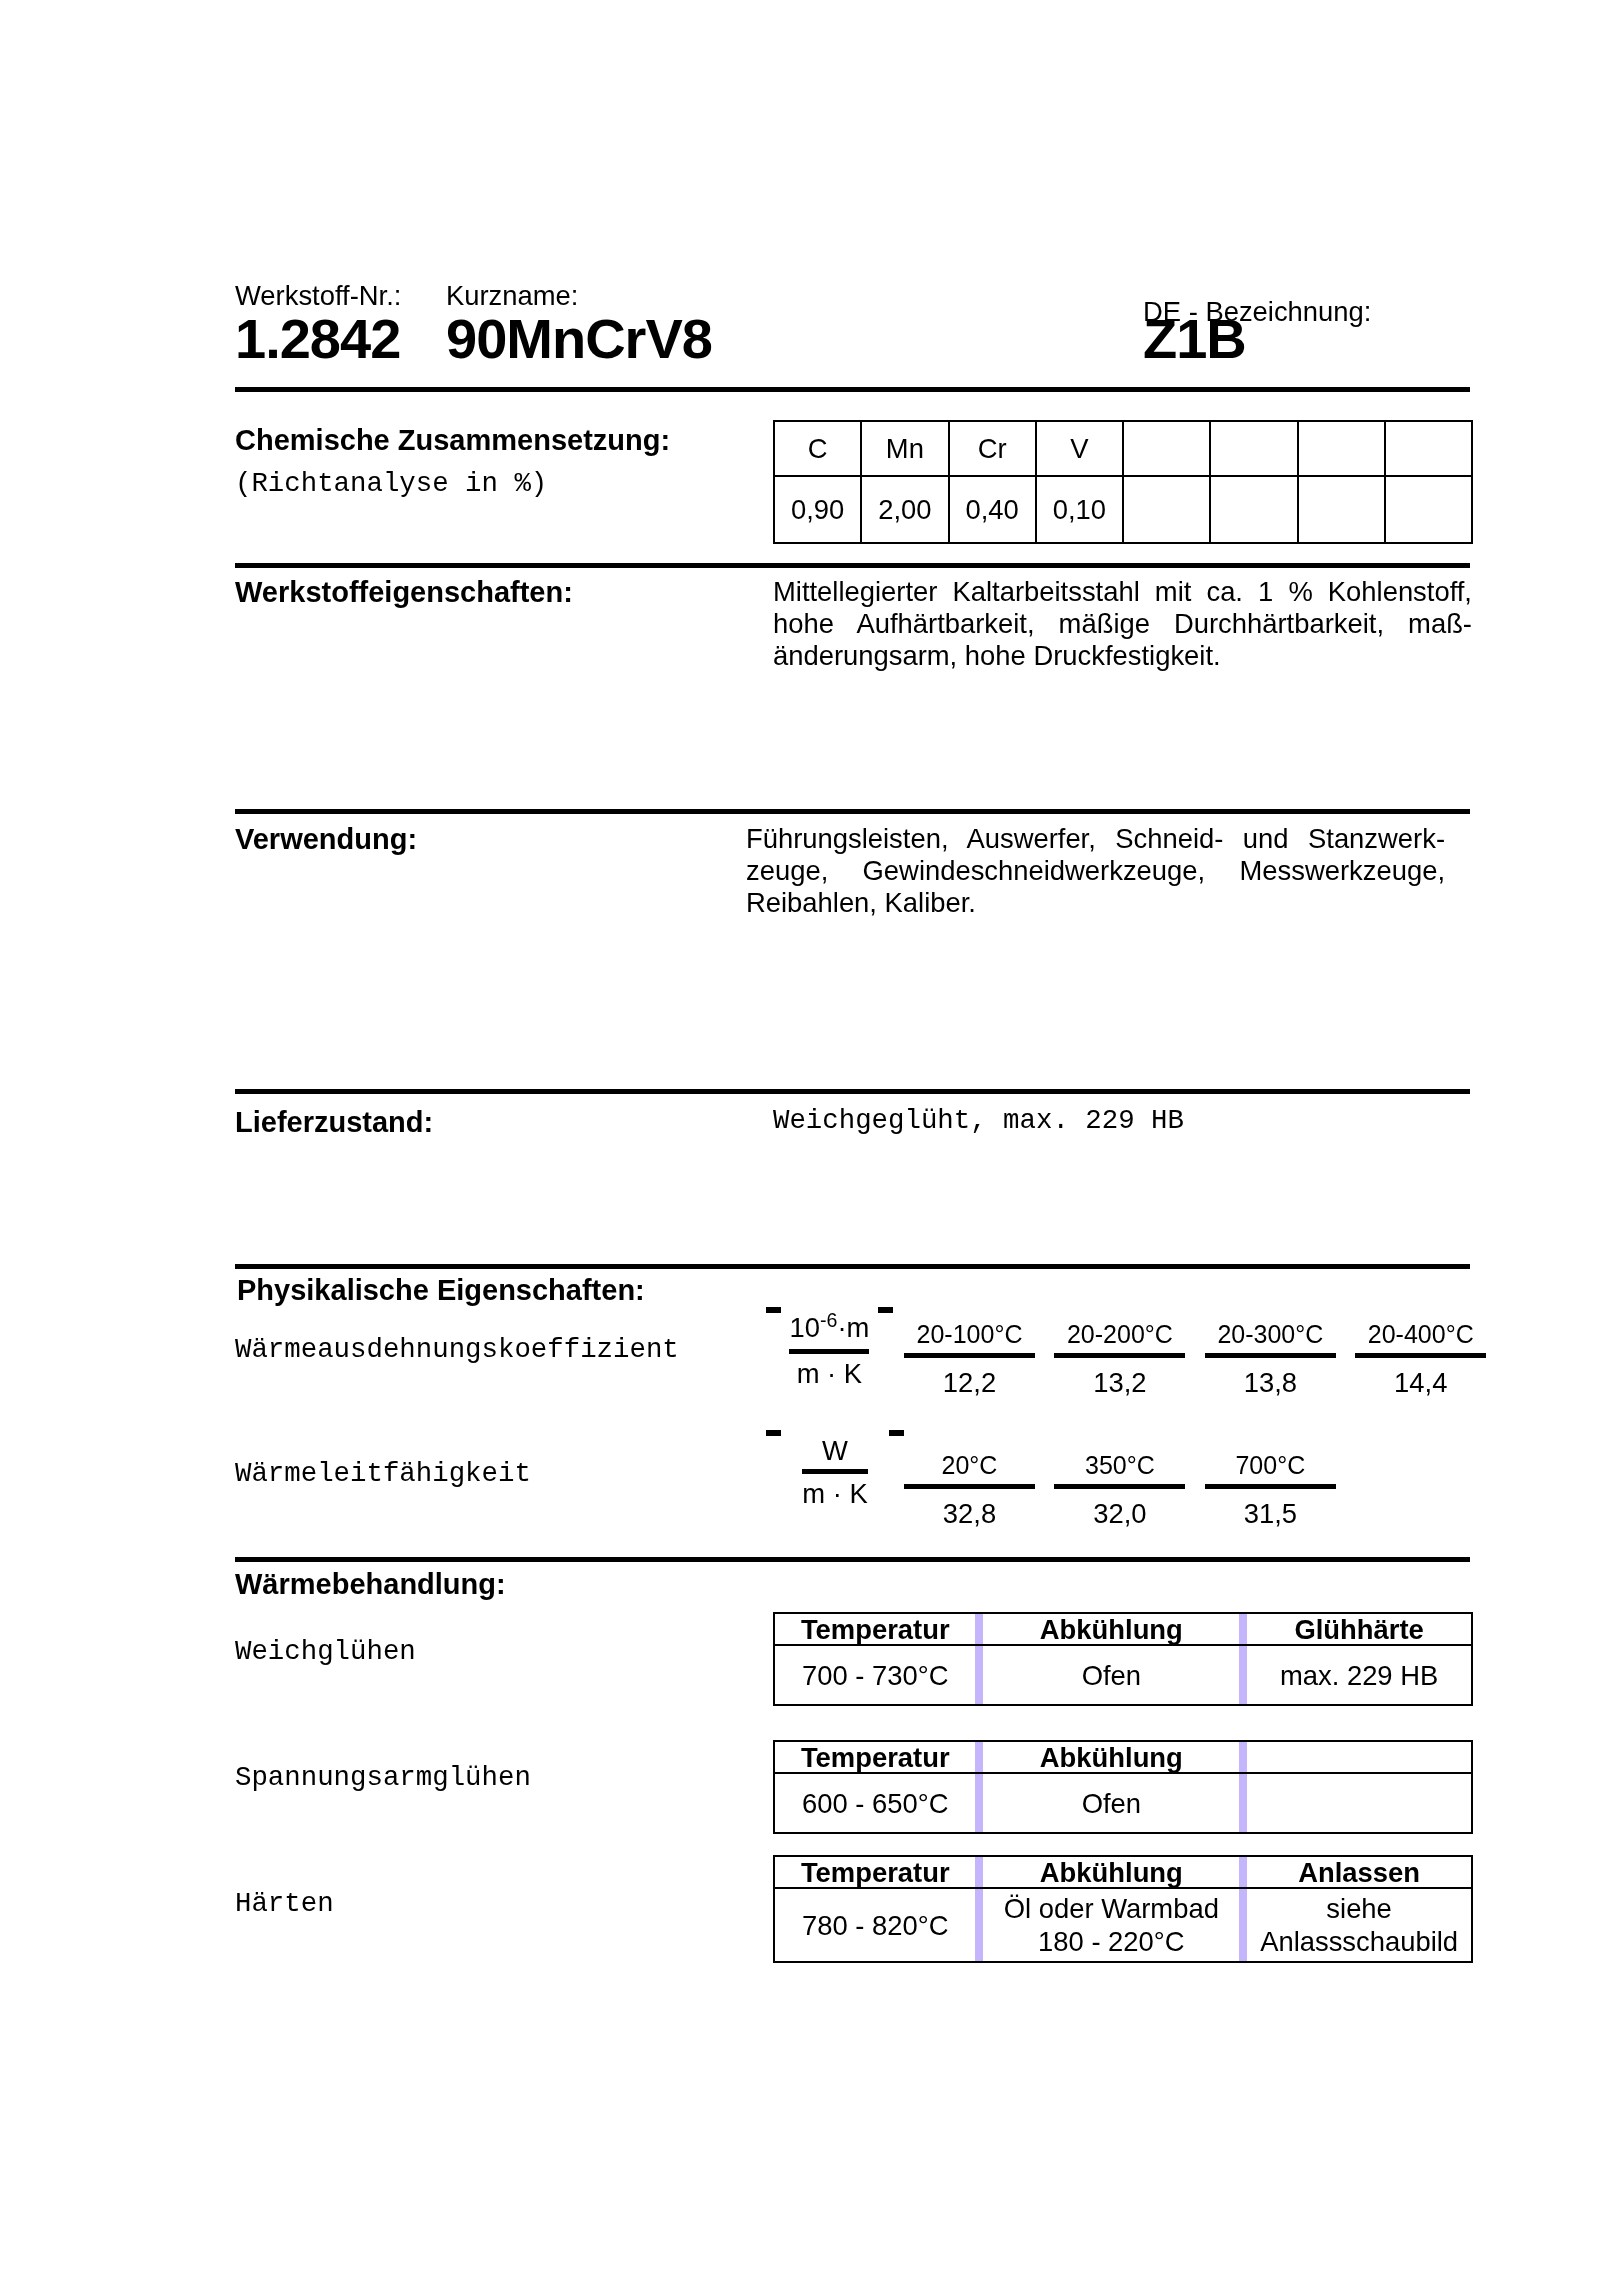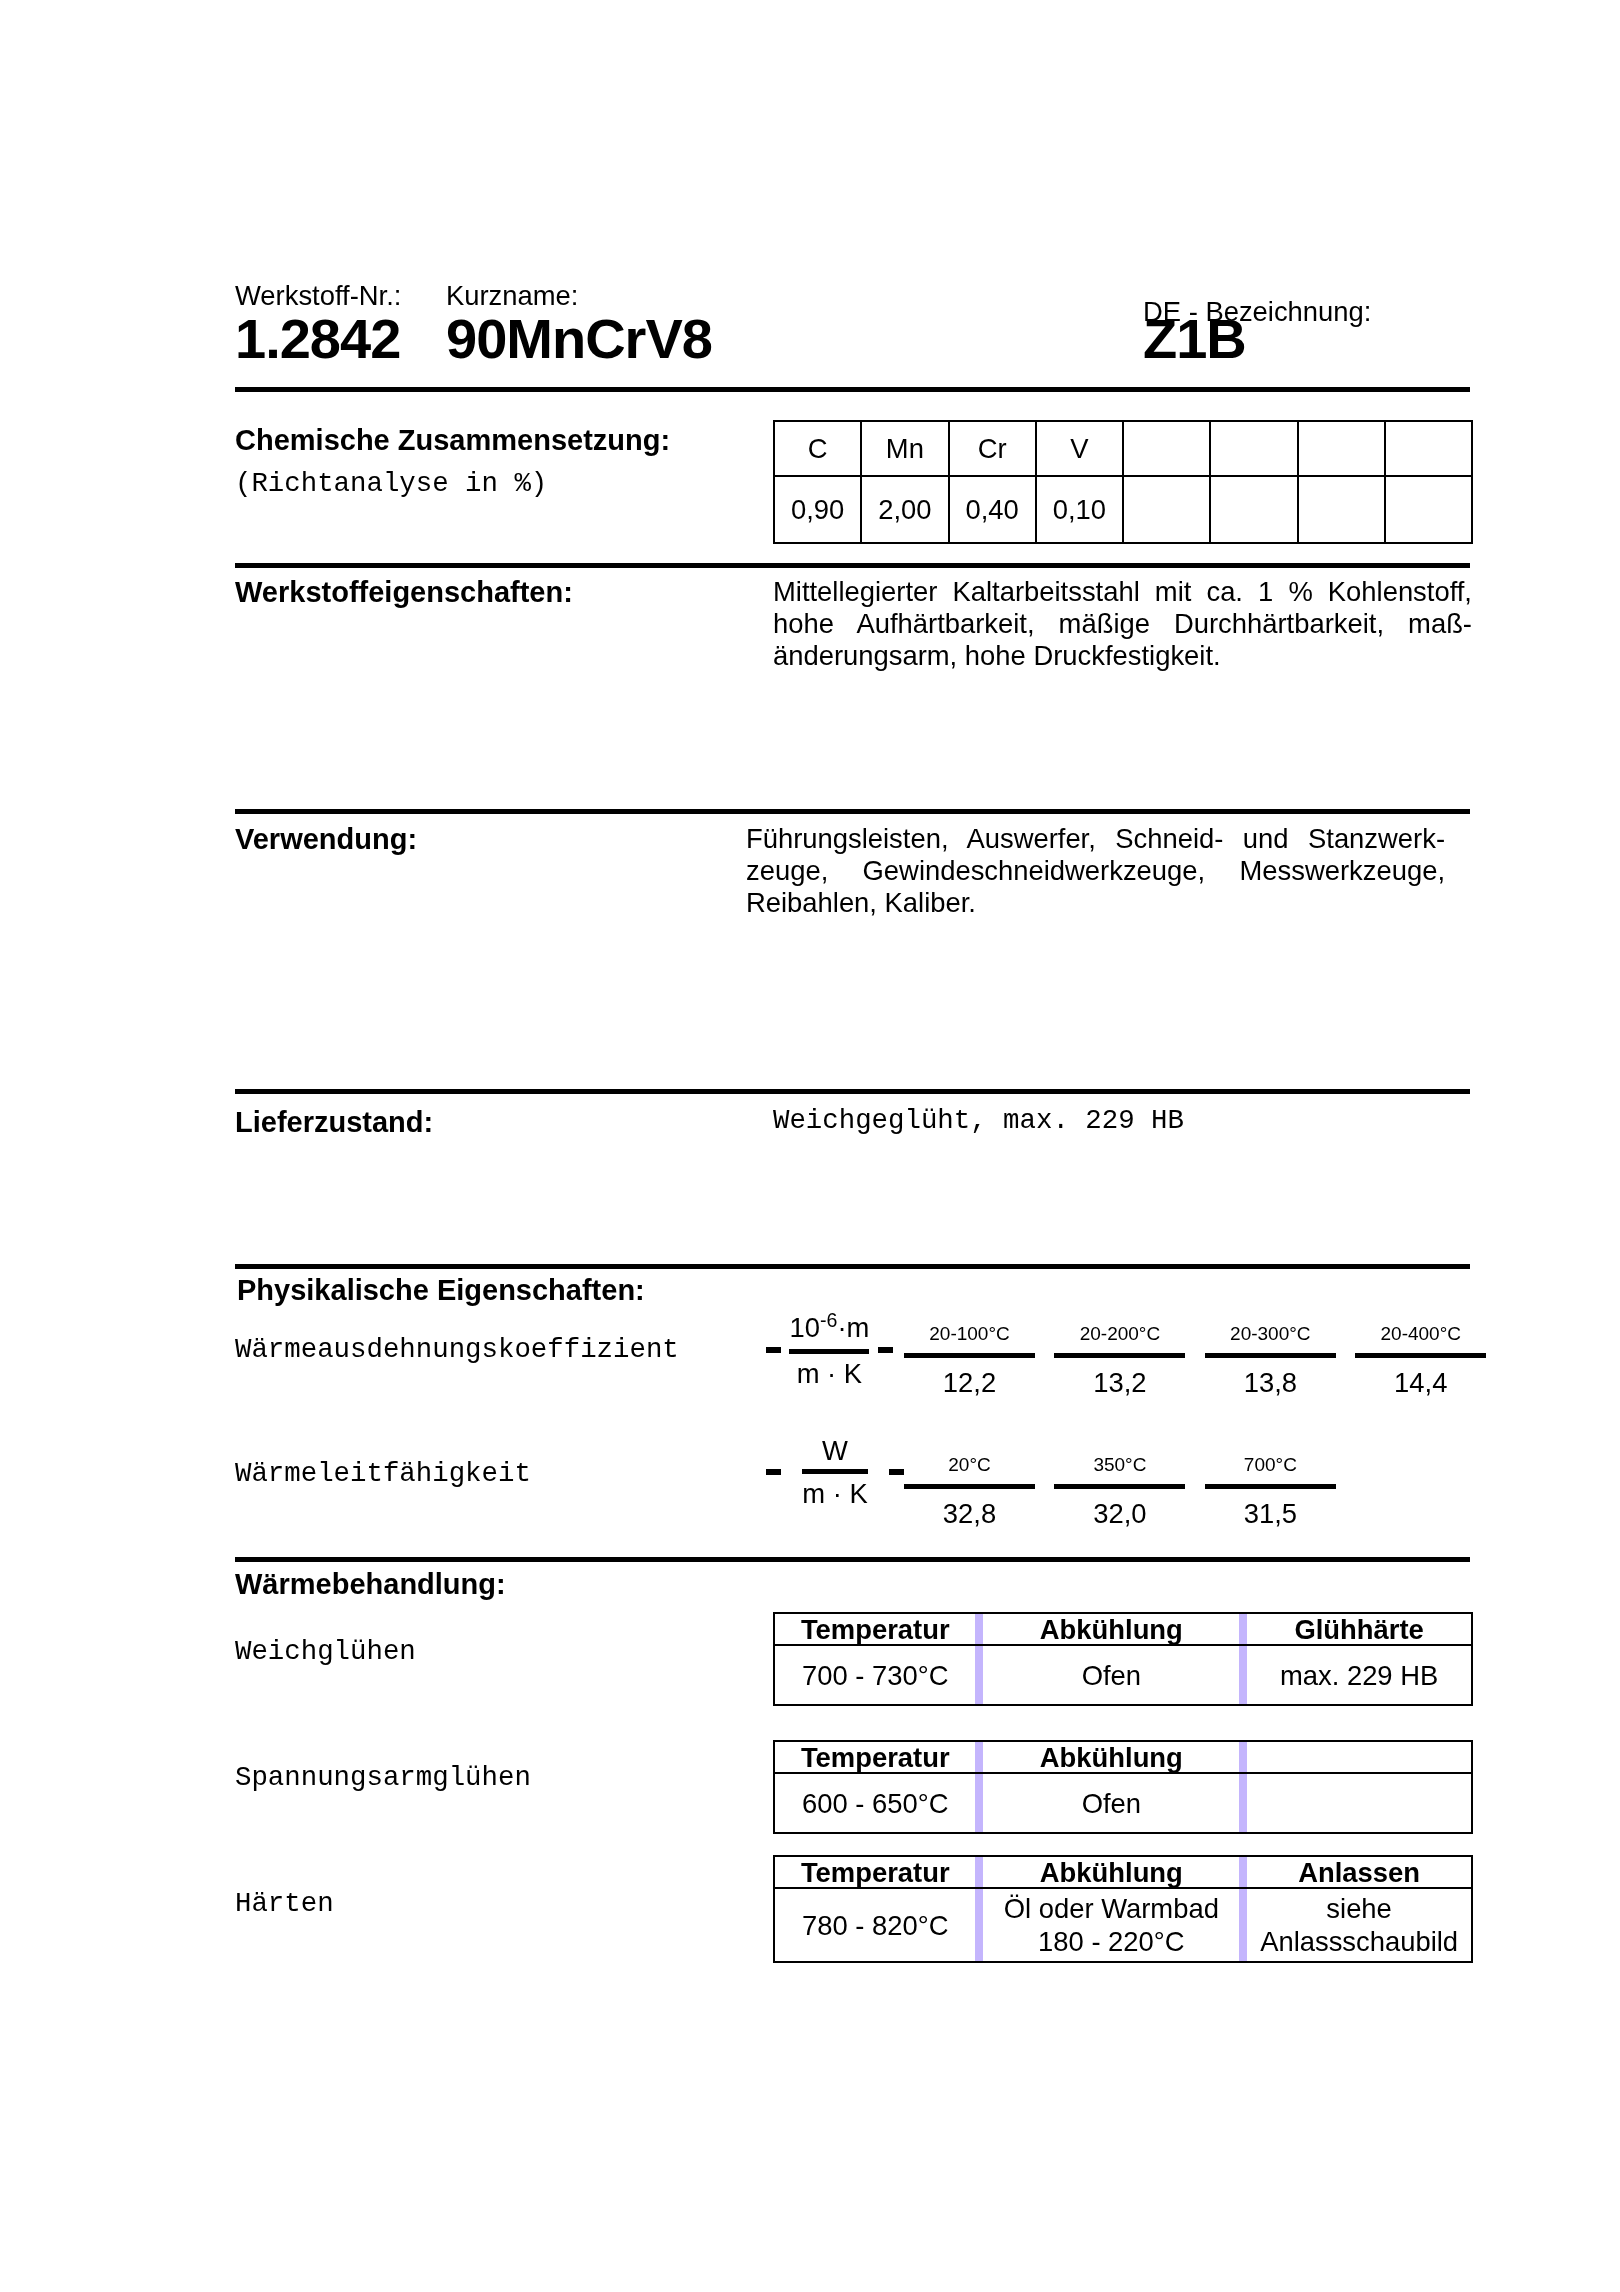--- a/index.html
+++ b/index.html
@@ -39,33 +39,33 @@
   .chem-cell:first-child { border-left:none; }
   .chem-row.head .chem-cell { height:53px; }
   .chem-row.data .chem-cell { height:65px; }
 
   
   .para { width:699px; font-size:27.4px; line-height:32px; }
   .jline { text-align:justify; text-align-last:justify; }
   .lline { text-align:left; }
 
   
-  .unit-bracket { position:absolute; left:766px; display:flex; align-items:center; }
+  .unit-bracket { position:absolute; left:766px; display:flex; align-items:flex-start; }
   .brk { width:14.7px; box-sizing:border-box; }
   .brk.l { border-left:3.9px solid #000; border-top:3.9px solid #000; border-bottom:3.9px solid #000; }
   .brk.r { border-right:3.9px solid #000; border-top:3.9px solid #000; border-bottom:3.9px solid #000; }
   .unit-frac { padding:2.9px 8.8px; text-align:center; }
   .unit-num { line-height:35px; font-size:27.4px; white-space:nowrap; }
   .unit-num .sup { font-size:19.6px; position:relative; top:-9.8px; }
   .unit-bar { height:4.9px; background:#000; margin:1px 0 2px 0; }
   .unit-den { line-height:35px; font-size:27.4px; white-space:nowrap; }
 
   .pcols { position:absolute; left:904px; white-space:nowrap; }
   .pcol { display:inline-block; vertical-align:top; width:131px; margin-right:11.8px; text-align:center; }
-  .ptemp { height:38px; line-height:38px; font-size:19px; }
+  .ptemp { height:38px; line-height:38px; font-size:25px; }
   .pbar { height:4.9px; background:#000; }
   .pval { padding-top:8.8px; font-size:27.4px; }
 
   
   .ht-table { position:absolute; left:773px; width:700px; border:2.9px solid #000; box-sizing:border-box; }
   .ht-row { display:flex; }
   .ht-row.head { border-bottom:2.9px solid #000; font-weight:bold; }
   .ht-cell {
     box-sizing:border-box; border-left:8px solid #c4b5fd;
     display:flex; align-items:center; justify-content:center;

